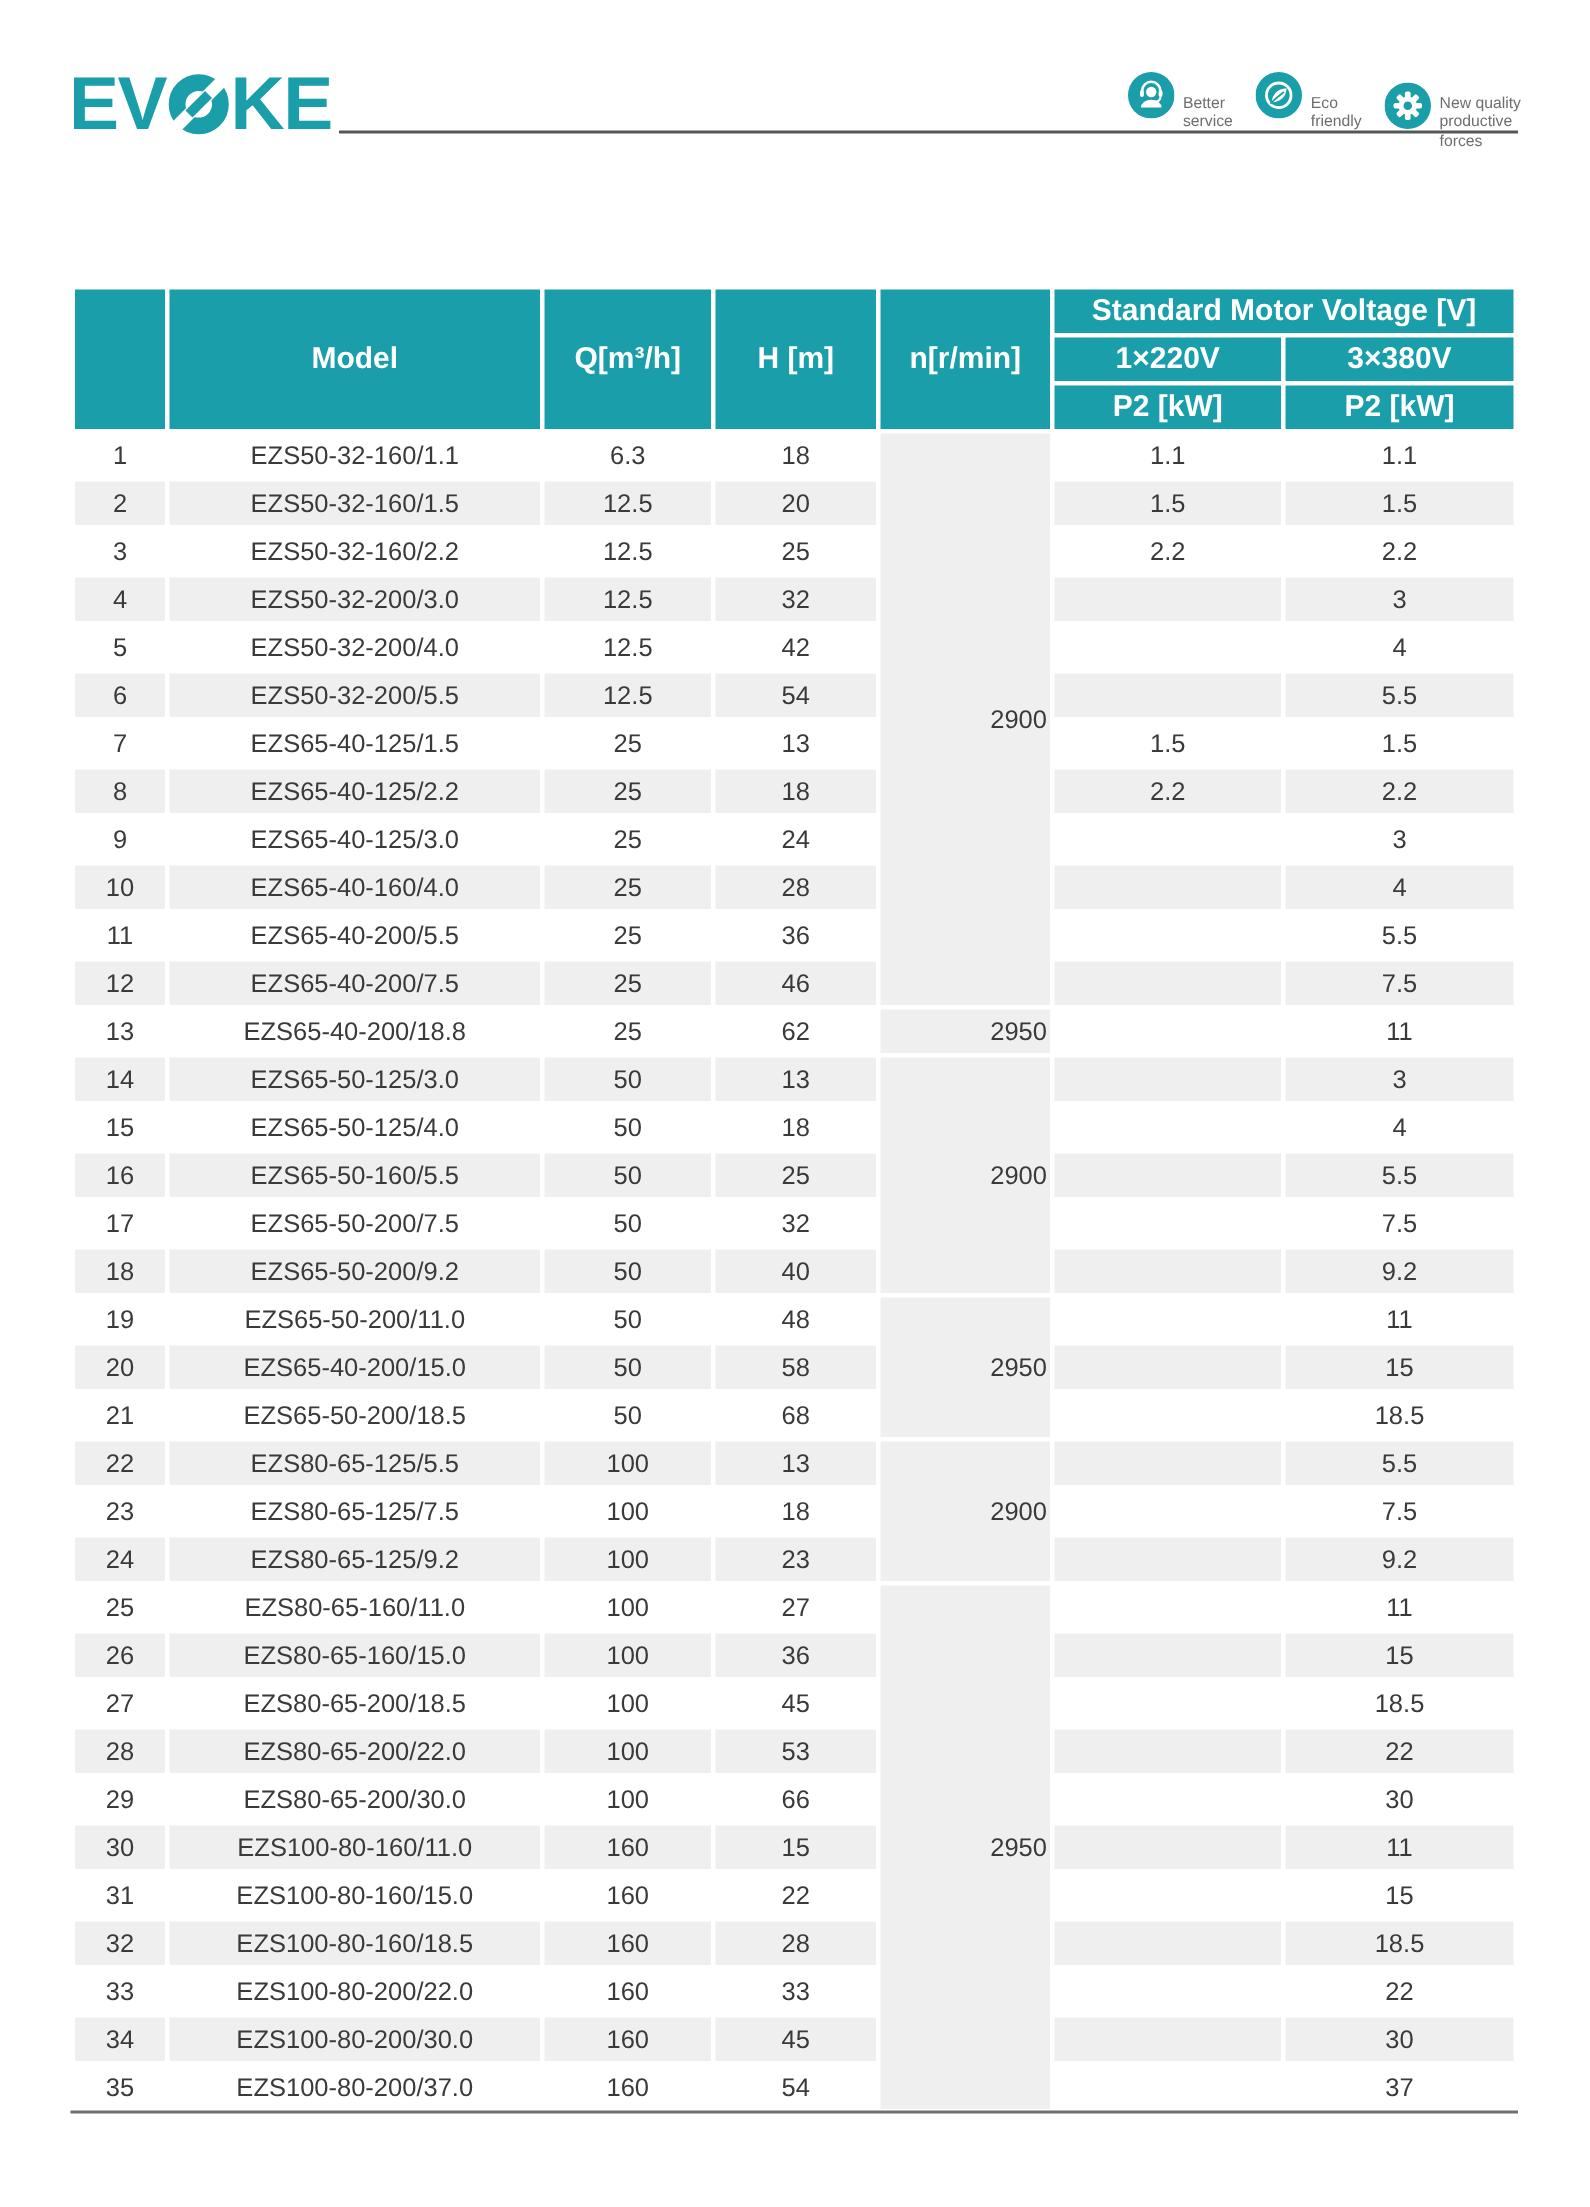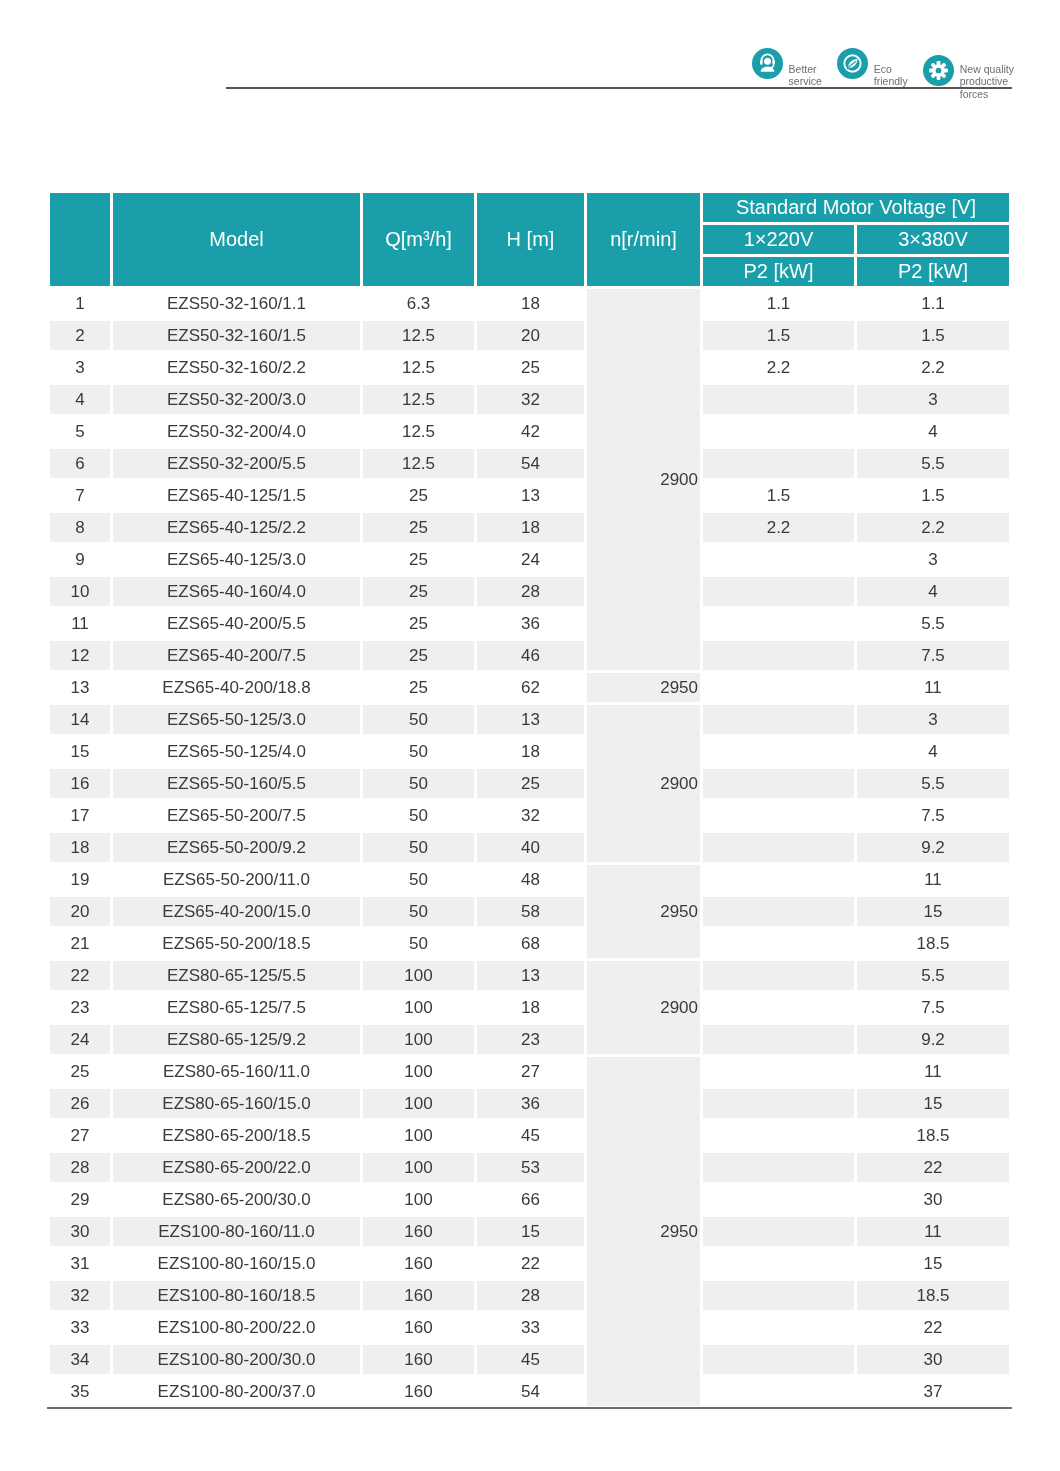--- a/index.html
+++ b/index.html
@@ -81,21 +81,21 @@
     position: absolute;
     left: 47px;
     top: 190px;
     border-collapse: separate;
     border-spacing: 3px;
     table-layout: fixed;
   }
   .perf-table th {
     background: var(--teal);
     color: #fff;
-    font-weight: normal;
+    font-weight: bold;
     font-size: 20px;
     height: 29px;
     text-align: center;
     padding: 0 2px;
   }
   .perf-table td {
     background: #fff;
     color: var(--body-text);
     font-size: 17px;
     height: 29px;
@@ -114,20 +114,31 @@
     width: 965px;
     height: 2px;
     background: var(--bottom-line);
   }
 </style>
 </head>
 <body>
 
 <div class="page">
 
+  <div class="logo">
+    <span>EV</span>
+    <span class="logo-o">
+      <svg width="41" height="41" viewBox="0 0 44 44">
+        <circle cx="22" cy="22" r="15.5" fill="none" stroke="#1A9EAA" stroke-width="12"></circle>
+        <line x1="6" y1="38" x2="38" y2="6" stroke="#ffffff" stroke-width="9"></line>
+        <line x1="15" y1="29" x2="29" y2="15" stroke="#1A9EAA" stroke-width="7"></line>
+      </svg>
+    </span>
+    <span>KE</span>
+  </div>
 
   <div class="topline"></div>
 
   <div class="badges">
 
     <div class="badge">
       <span class="badge-circle">
         <svg width="31" height="31" viewBox="0 0 36 36">
           <circle cx="18" cy="18" r="18" fill="#1A9EAA"></circle>
           <path d="M11,16 v-1.5 a7,7 0 0 1 14,0 V16" fill="none" stroke="#fff" stroke-width="2"></path>

